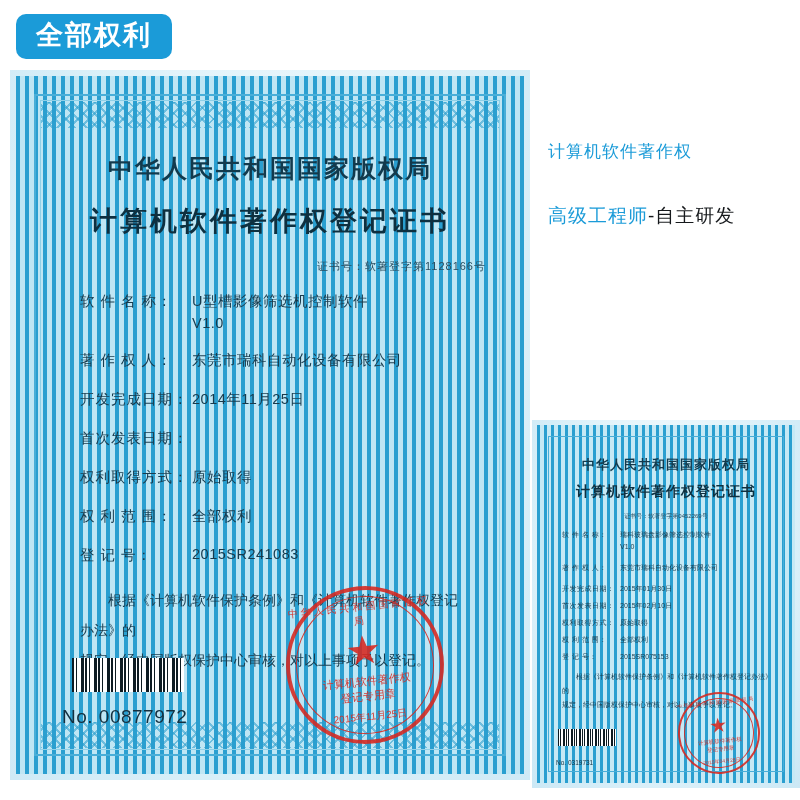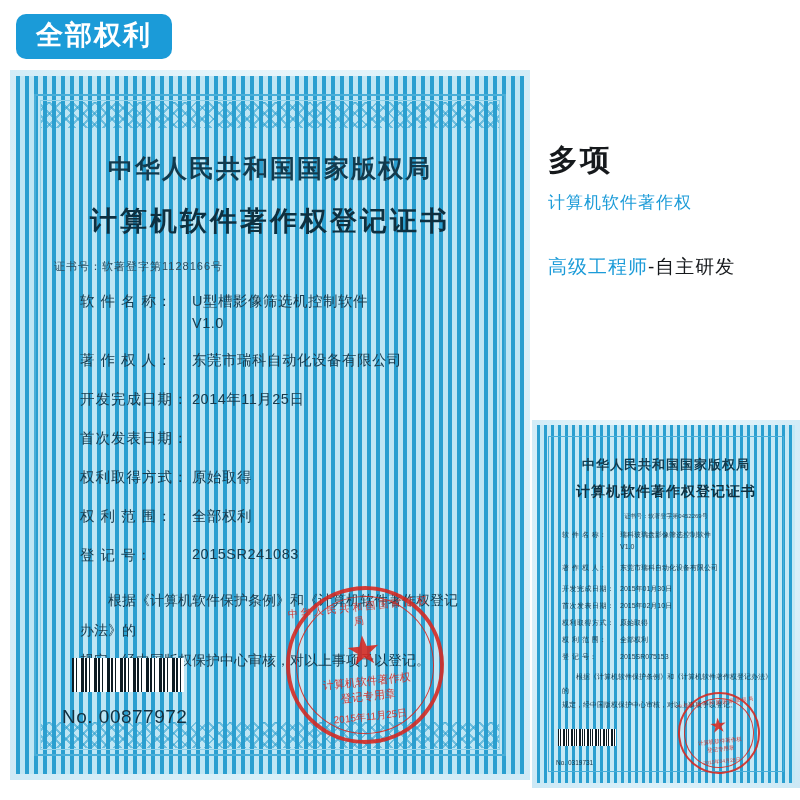--- a/index.html
+++ b/index.html
@@ -97,21 +97,21 @@
   .cert-title-2 {
     text-align: center;
     font-family: "DejaVu Serif", "Liberation Serif", serif;
     font-size: 27px;
     font-weight: bold;
     color: #0e3040;
     letter-spacing: 3px;
     margin-top: 18px;
   }
   .cert-certno {
-    text-align: left;
+    text-align: right;
     font-size: 11px;
     color: #2a4d5f;
     margin-top: 20px;
     letter-spacing: 1px;
   }
 
   .fields {
     margin-top: 18px;
     padding-left: 26px;
     padding-right: 10px;
@@ -446,21 +446,20 @@
     <div class="star">★</div>
     <div class="seal-mid">
       <span>计算机软件著作权</span><br>
       <span>登记专用章</span>
     </div>
     <div class="seal-date">2015年11月25日</div>
   </div>
 </div>
 
 <div class="right-col">
-  <p class="rc-h1">多项</p>
   <p class="rc-sub">计算机软件著作权</p>
   <p class="rc-line">
     <span class="accent">高级工程师</span><span class="dark">-自主研发</span>
   </p>
 </div>
 
 <div class="cert-small">
   <div class="paper"></div>
   <div class="cs-border"></div>
   <div class="cs-inner"></div>

